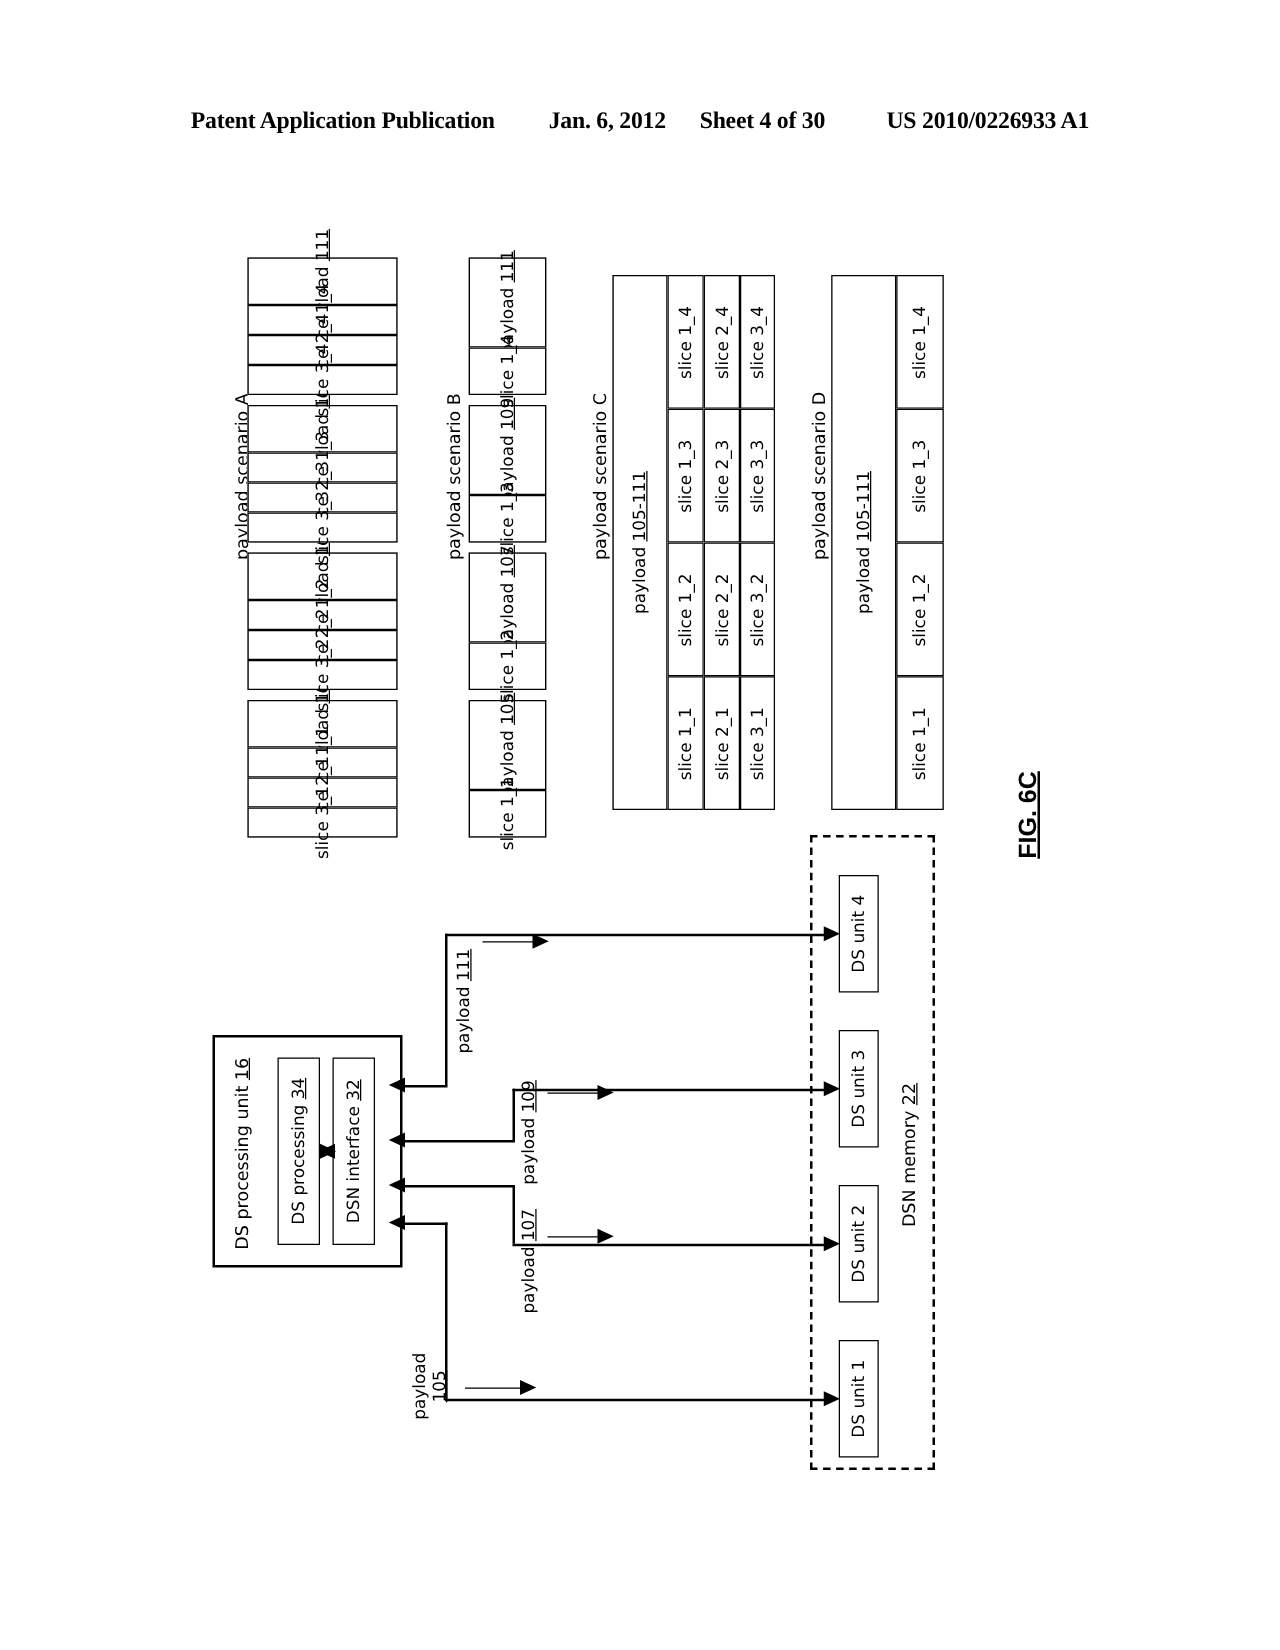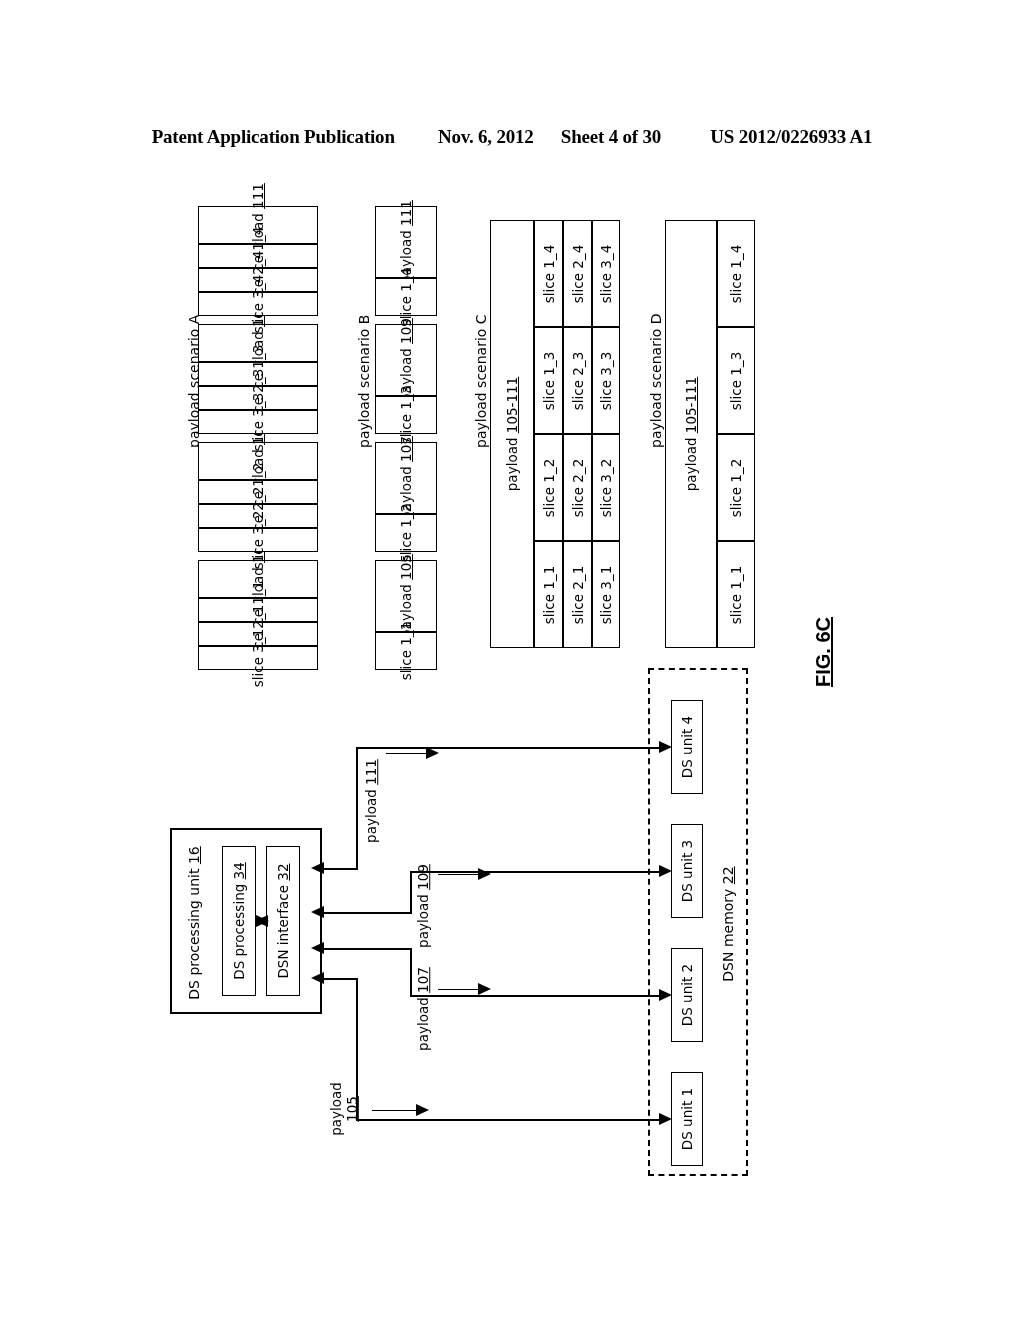--- a/index.html
+++ b/index.html
@@ -22,21 +22,21 @@
     top: 86px;
     left: 0;
     width: 1024px;
     text-align: center;
     font-family: "Liberation Serif", serif;
     font-weight: bold;
     font-size: 19px;
     letter-spacing: -0.2px;
     white-space: nowrap;
   }
-  #page-header span { display: inline-block; margin-top: 40px; }
+  #page-header span { display: inline-block; }
   .hdr-gap-a { width: 34px; }
   .hdr-gap-b { width: 18px; }
   .hdr-gap-c { width: 40px; }
   .u { text-decoration: underline; }
 
   
   .box {
     position: absolute;
     border: 2px solid #000;
     background: #fff;
@@ -147,25 +147,25 @@
     text-align: center;
     line-height: 1.2;
   }
 </style>
 </head>
 <body>
 
 <div id="page-header">
   <span>Patent Application Publication</span>
   <span class="hdr-gap-a"></span>
-  <span>Nov. 6, 2012</span>
+  <span>Jan. 6, 2012</span>
   <span class="hdr-gap-b"></span>
   <span>Sheet 4 of 30</span>
   <span class="hdr-gap-c"></span>
-  <span>US 2012/0226933 A1</span>
+  <span>US 2010/0226933 A1</span>
 </div>
 
 <div id="fig-label" style="left:789px; top:640px; width:70px; height:24px;">FIG. 6C</div>
 
 <div class="scn-title" style="left:186px; top:448px;">payload scenario A</div>
 
 <div class="box" style="left:198px; top:560px; width:120px; height:110px;"></div>
 <div class="cell" style="left:198px; top:560px; width:120px; height:38px;">
   <span class="lbl"><span>payload</span> <span class="u">105</span></span>
 </div>

